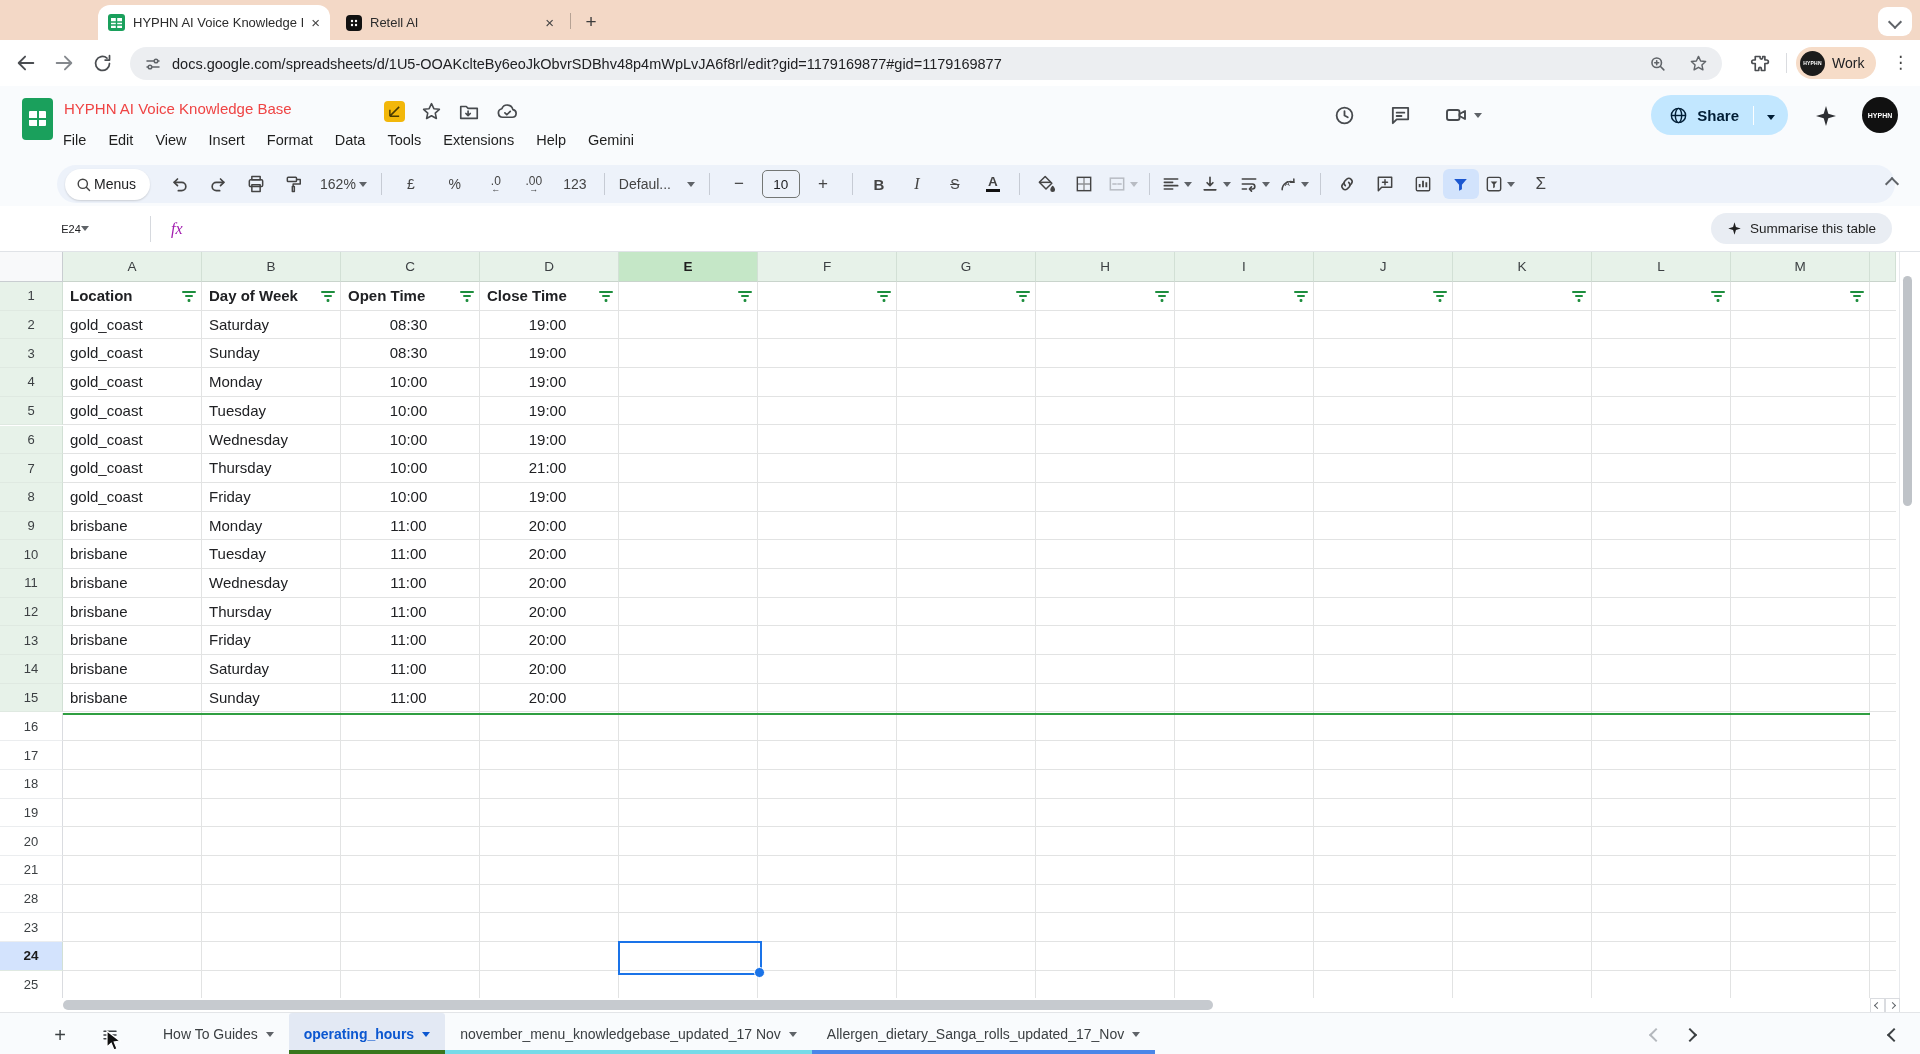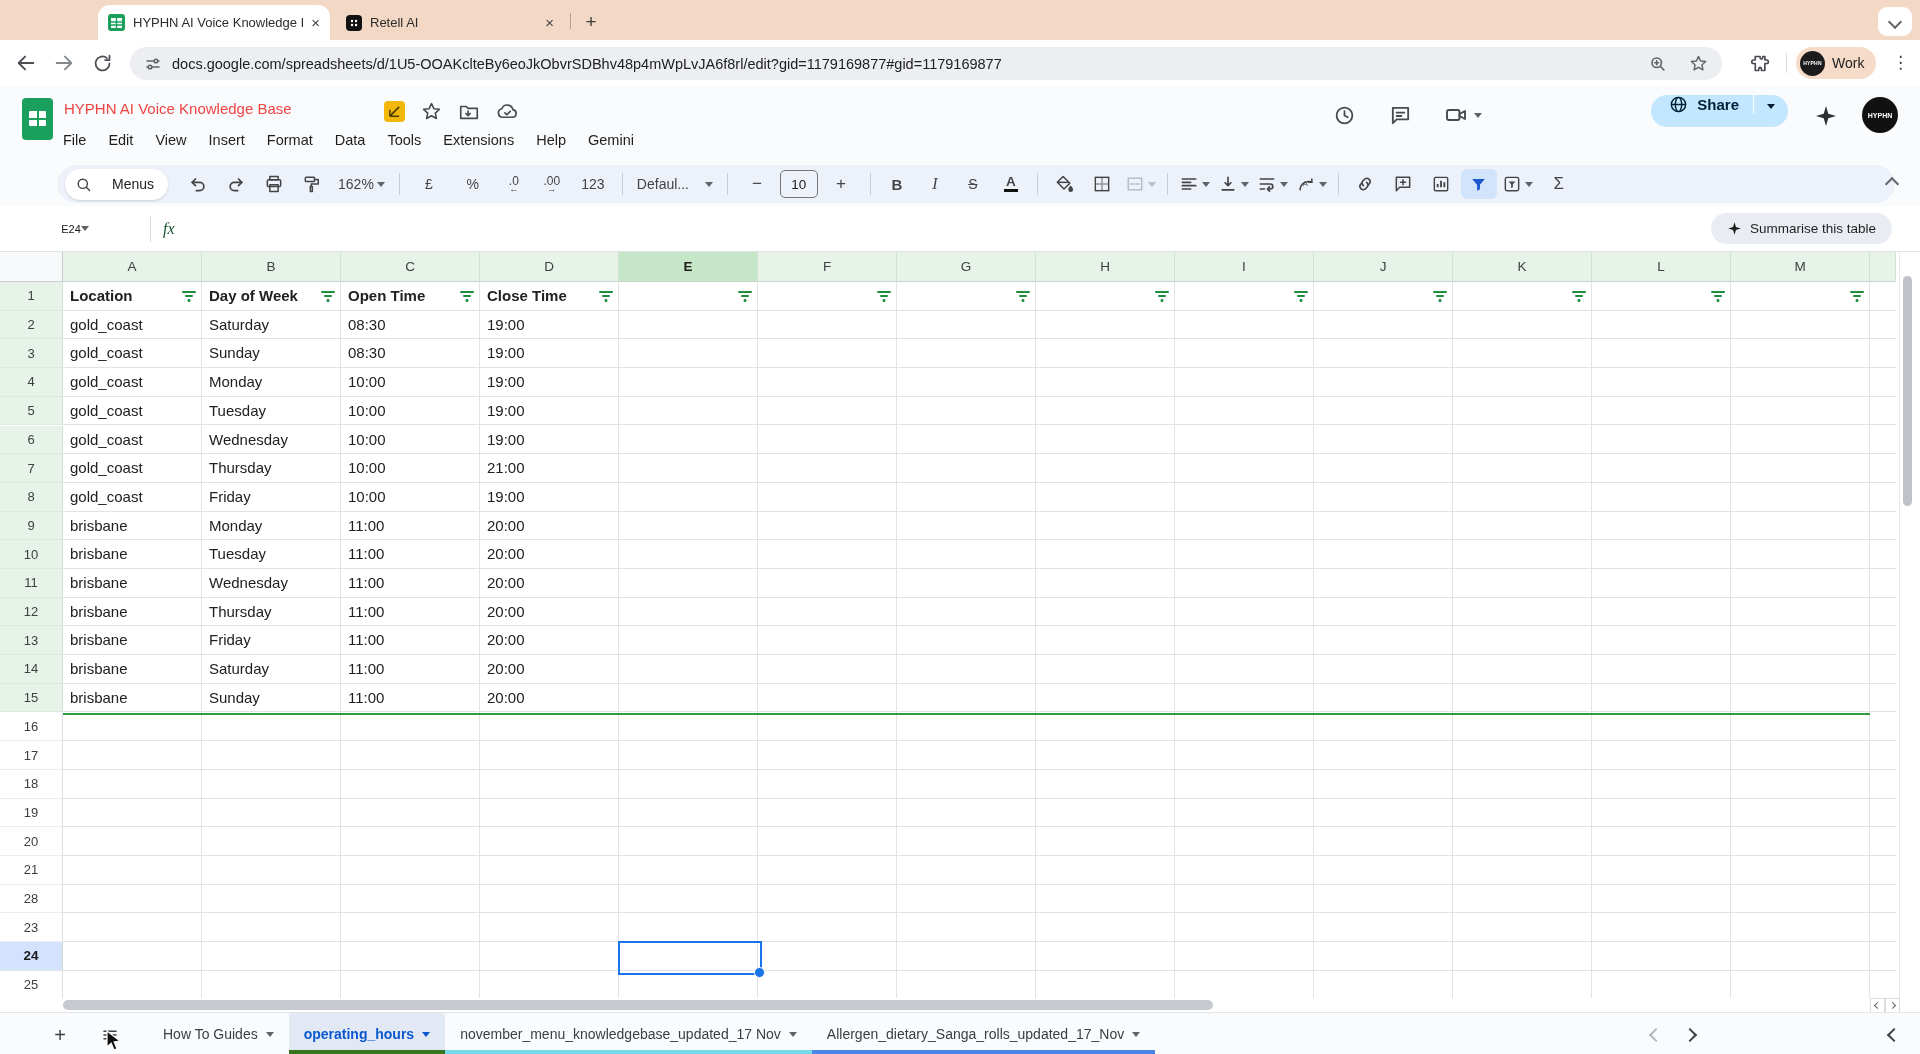--- a/index.html
+++ b/index.html
@@ -44,66 +44,66 @@
     background:
      linear-gradient(#1aa05c,#1aa05c) 0 6.5px/17px 2px no-repeat,
      linear-gradient(#1aa05c,#1aa05c) 7.5px 0/2px 15px no-repeat;}
   .doc-title{left:64px;top:14px;font-size:15px;font-weight:500;color:#ef4444;white-space:nowrap}
   .title-badges{left:384px;top:14px;display:flex;align-items:center;gap:16px}
   .ybadge{width:21px;height:21px;border-radius:4px;background:#f2b70a;display:flex;align-items:center;justify-content:center}
   .menurow{left:54px;top:44px;display:flex;gap:4px}
   .menuitem{font-size:14.5px;color:#1f1f1f;padding:2px 9px;border-radius:5px}
   .hdr-right{top:9px;display:flex;align-items:center;position:absolute}
   .hdr-icbtn{width:44px;height:40px;display:flex;align-items:center;justify-content:center}
-  .share-btn{height:32px;background:#c2e7ff;border-radius:20px;display:flex;align-items:flex-start;color:#001d35}
+  .share-btn{height:40px;background:#c2e7ff;border-radius:20px;display:flex;align-items:center;color:#001d35}
   .share-main{display:flex;align-items:center;gap:9px;padding:0 14px 0 18px;font-size:15px;font-weight:600;border-right:1px solid rgba(255,255,255,.95)}
   .share-caret{padding:0 13px}
   .gem-avatar{width:36px;height:36px;border-radius:50%;background:#111;color:#fff;font-size:7px;font-weight:700;display:flex;align-items:center;justify-content:center}
 
   
   .fmtband{left:0;top:162px;width:1920px;height:44px;background:#f9fbfd;}
   .fmtpill{left:57px;top:3px;width:1838px;height:38px;background:#edf2fa;border-radius:19px;display:flex;align-items:center;padding:0 8px;gap:2px}
   .tbtn{height:30px;min-width:30px;border-radius:6px;display:flex;align-items:center;justify-content:center;color:#444;gap:3px;padding:0 3px}
   .tbtn.txt{font-size:14px;padding:0 6px}
   .tb-sep{width:1px;height:22px;background:#c6cbd4;margin:0 6px}
-  .menus-chip{height:31px;background:#fff;border-radius:16px;display:flex;align-items:center;gap:20px;padding:0 14px 0 10px;box-shadow:0 1px 2px rgba(0,0,0,.15);margin-right:10px}
+  .menus-chip{height:31px;background:#fff;border-radius:16px;display:flex;align-items:center;gap:2px;padding:0 14px 0 10px;box-shadow:0 1px 2px rgba(0,0,0,.15);margin-right:10px}
   .menus-chip span{font-size:14px;color:#202124}
   .fontsize-box{width:36px;height:26px;border:1px solid #747775;border-radius:5px;display:flex;align-items:center;justify-content:center;font-size:13.5px;color:#202124;background:transparent}
   .bold{font-weight:800;font-size:15px}
   .italic{font-style:italic;font-family:"Liberation Serif",serif;font-size:16px}
   .strike{text-decoration:line-through;font-size:14px}
   .a-undl{display:flex;flex-direction:column;align-items:center;line-height:11px}
   .a-undl b{font-size:13.5px;font-weight:700}
   .a-undl i{width:14px;height:3.5px;background:#111;display:block;margin-top:2px}
   .filter-active{background:#d2e3fc}
   .decim{display:flex;flex-direction:column;align-items:center;line-height:10px;font-size:12px;color:#444}
   .decim small{font-size:9px;line-height:7px}
   .collapse-btn{position:absolute;right:14px;top:8px;width:28px;height:28px;display:flex;align-items:center;justify-content:center}
 
   
   .fbar{left:0;top:206px;width:1920px;height:46px;background:#fff;border-bottom:1px solid #e0e3e7;display:flex;align-items:center}
   .namebox{width:118px;display:flex;align-items:center;justify-content:center;padding:0 10px 0 16px;font-size:11px;color:#202124}
   .fbar-sep{width:1px;height:26px;background:#d6d9de;margin:0 6px}
-  .fx{font-style:italic;font-family:"Liberation Serif",serif;color:#14532d;font-size:16px;margin-left:6px}
+  .fx{font-style:italic;font-family:"Liberation Serif",serif;color:#a21caf;font-size:16px;margin-left:14px}
   .summarize{position:absolute;right:28px;top:7px;height:31px;background:#e9edf3;border-radius:16px;display:flex;align-items:center;gap:8px;padding:0 16px;font-size:13.5px;color:#1f1f1f;font-weight:500}
 
   
   .grid{left:0;top:252px;width:1920px;height:760px;background:#fff;overflow:hidden}
   .gridcorner{left:0;top:0;width:63px;height:30px;background:#f8f9fa;border-right:1px solid #c9cdd1;border-bottom:1px solid #c9cdd1}
   .colhdr{top:0;height:30px;background:#e7f2e9;border-right:1px solid #d2e0d5;border-bottom:1px solid #c9d4cc;color:#3c4043;font-size:13.5px;display:flex;align-items:center;justify-content:center;position:absolute;box-sizing:border-box}
   .colhdr.sel{background:#c5e7c7;font-weight:700;color:#1f1f1f}
   .rownum{left:0;width:63px;background:#e7f2e9;border-right:1px solid #d2e0d5;border-bottom:1px solid #dfe9e1;color:#3c4043;font-size:13px;display:flex;align-items:center;justify-content:center;position:absolute;box-sizing:border-box}
   .rownum.plain{background:#fff;border-right:1px solid #dadce0;border-bottom:1px solid #ebedef}
   .rownum.selrow{background:#d3e3fd;color:#1b1b1b;font-weight:700;font-size:13.5px}
   .gridlines{left:63px;top:30px;width:1833px;height:716px;position:absolute;
     background-image:
       repeating-linear-gradient(to right,transparent 0 138px,#e2e3e3 138px 139px),
       repeating-linear-gradient(to bottom,transparent 0 27.7px,#e2e3e3 27.7px 28.7px);}
   .cell{position:absolute;height:28.7px;line-height:28.7px;padding:0 7px;font-size:15px;color:#202124;white-space:nowrap;overflow:hidden;box-sizing:border-box}
-  .cell.num{text-align:left;padding-right:11px}
+  .cell.num{text-align:center;padding-right:11px}
   .cell.hdr{font-weight:700;padding-right:24px;font-size:15px}
   .funnel{position:absolute;right:5px;top:8px;width:16px;height:13px}
   .filter-endline{position:absolute;left:63px;width:1807px;height:2px;background:#2f9e41}
   .selcell{position:absolute;border:2px solid #1a73e8;background:transparent}
   .fillhandle{position:absolute;right:-5px;bottom:-5px;width:9px;height:9px;border-radius:50%;background:#1a73e8;border:1.5px solid #fff}
   .vscroll{left:1899px;top:252px;width:15px;height:746px;background:#fff;border-left:1px solid #e8eaed;position:absolute}
   .vthumb{position:absolute;left:3px;top:24px;width:9px;height:230px;border-radius:5px;background:#bfc3c8}
   .hscroll{left:0px;top:998px;width:1899px;height:14px;background:#fff;position:absolute}
   .hthumb{position:absolute;left:63px;top:2px;width:1150px;height:10px;border-radius:5px;background:#c6cacf}
   .hs-arrow{position:absolute;top:0px;width:13px;height:13px;border:1px solid #dadce0;background:#fff;display:flex;align-items:center;justify-content:center}

